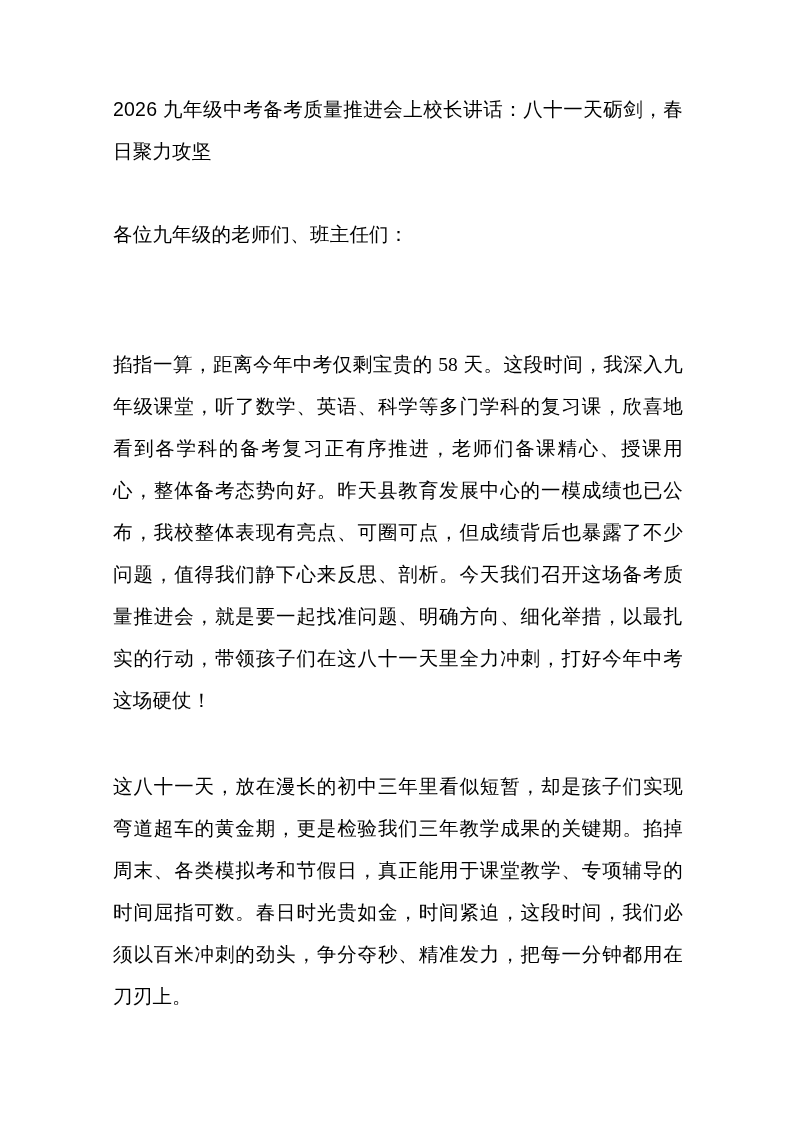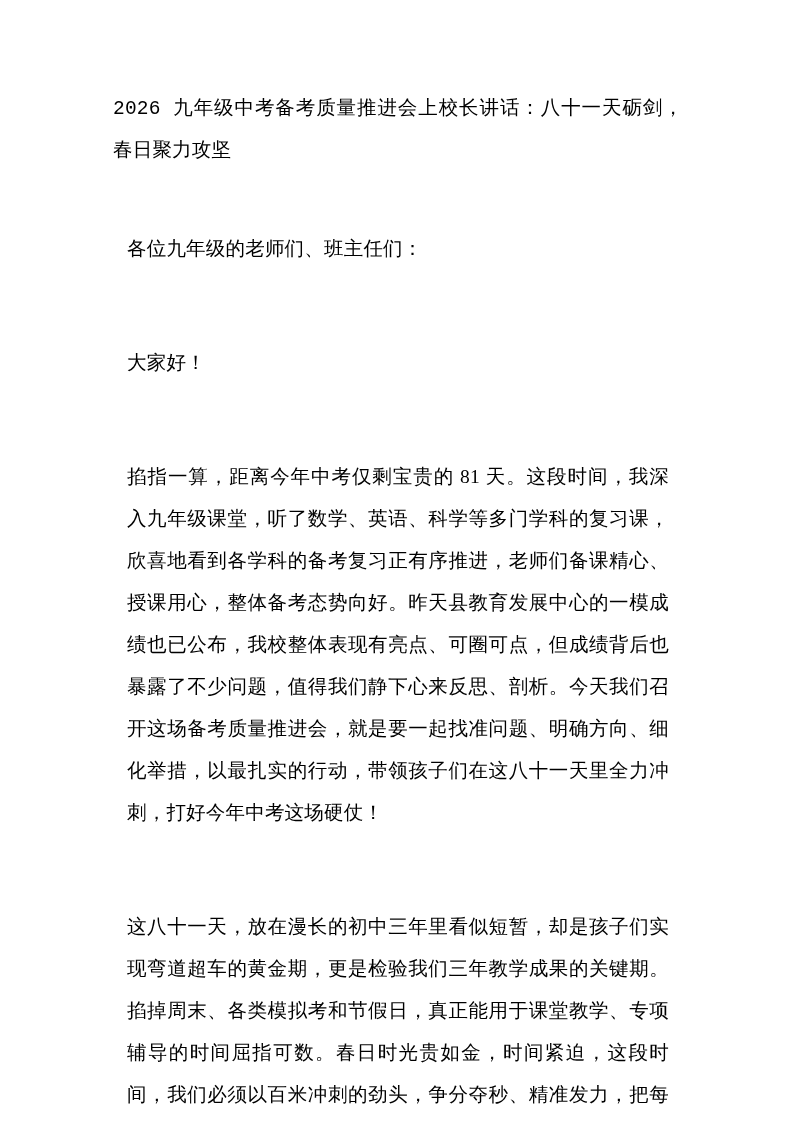--- a/index.html
+++ b/index.html
@@ -25,29 +25,29 @@
     left: 113px;
     top: 88px;
     width: 570px;
   }
   .title {
     font-size: 19.5px;
     line-height: 42px;
     letter-spacing: 0.2px;
     text-align: justify;
     margin: 0 0 0 0;
-    font-family: Liberation Mono, monospace;
+    font-family: Liberation Sans, sans-serif;
   }
   .para {
     font-size: 19.5px;
     line-height: 42px;
     letter-spacing: 0.2px;
     text-align: justify;
     text-justify: inter-ideograph;
-    margin: 14px;
+    margin: 0;
     font-family: "Liberation Serif", "DejaVu Serif", serif;
   }
   .gap-1 { height: 42px; }
   .gap-2 { height: 44px; }
   .gap-3 { height: 44px; }
   .gap-4 { height: 44px; }
 </style>
 </head>
 <body>
 
@@ -55,24 +55,23 @@
   <div class="doc-body">
 
     <p class="title">2026 九年级中考备考质量推进会上校长讲话：八十一天砺剑，春日聚力攻坚</p>
 
     <div class="gap-1"></div>
 
     <p class="para">各位九年级的老师们、班主任们：</p>
 
     <div class="gap-2"></div>
 
-    <p class="para">大家好！</p>
 
     <div class="gap-3"></div>
 
-    <p class="para">掐指一算，距离今年中考仅剩宝贵的 81 天。这段时间，我深入九年级课堂，听了数学、英语、科学等多门学科的复习课，欣喜地看到各学科的备考复习正有序推进，老师们备课精心、授课用心，整体备考态势向好。昨天县教育发展中心的一模成绩也已公布，我校整体表现有亮点、可圈可点，但成绩背后也暴露了不少问题，值得我们静下心来反思、剖析。今天我们召开这场备考质量推进会，就是要一起找准问题、明确方向、细化举措，以最扎实的行动，带领孩子们在这八十一天里全力冲刺，打好今年中考这场硬仗！</p>
+    <p class="para">掐指一算，距离今年中考仅剩宝贵的 58 天。这段时间，我深入九年级课堂，听了数学、英语、科学等多门学科的复习课，欣喜地看到各学科的备考复习正有序推进，老师们备课精心、授课用心，整体备考态势向好。昨天县教育发展中心的一模成绩也已公布，我校整体表现有亮点、可圈可点，但成绩背后也暴露了不少问题，值得我们静下心来反思、剖析。今天我们召开这场备考质量推进会，就是要一起找准问题、明确方向、细化举措，以最扎实的行动，带领孩子们在这八十一天里全力冲刺，打好今年中考这场硬仗！</p>
 
     <div class="gap-4"></div>
 
     <p class="para">这八十一天，放在漫长的初中三年里看似短暂，却是孩子们实现弯道超车的黄金期，更是检验我们三年教学成果的关键期。掐掉周末、各类模拟考和节假日，真正能用于课堂教学、专项辅导的时间屈指可数。春日时光贵如金，时间紧迫，这段时间，我们必须以百米冲刺的劲头，争分夺秒、精准发力，把每一分钟都用在刀刃上。</p>
 
   </div>
 </div>
 
 </body></html>

